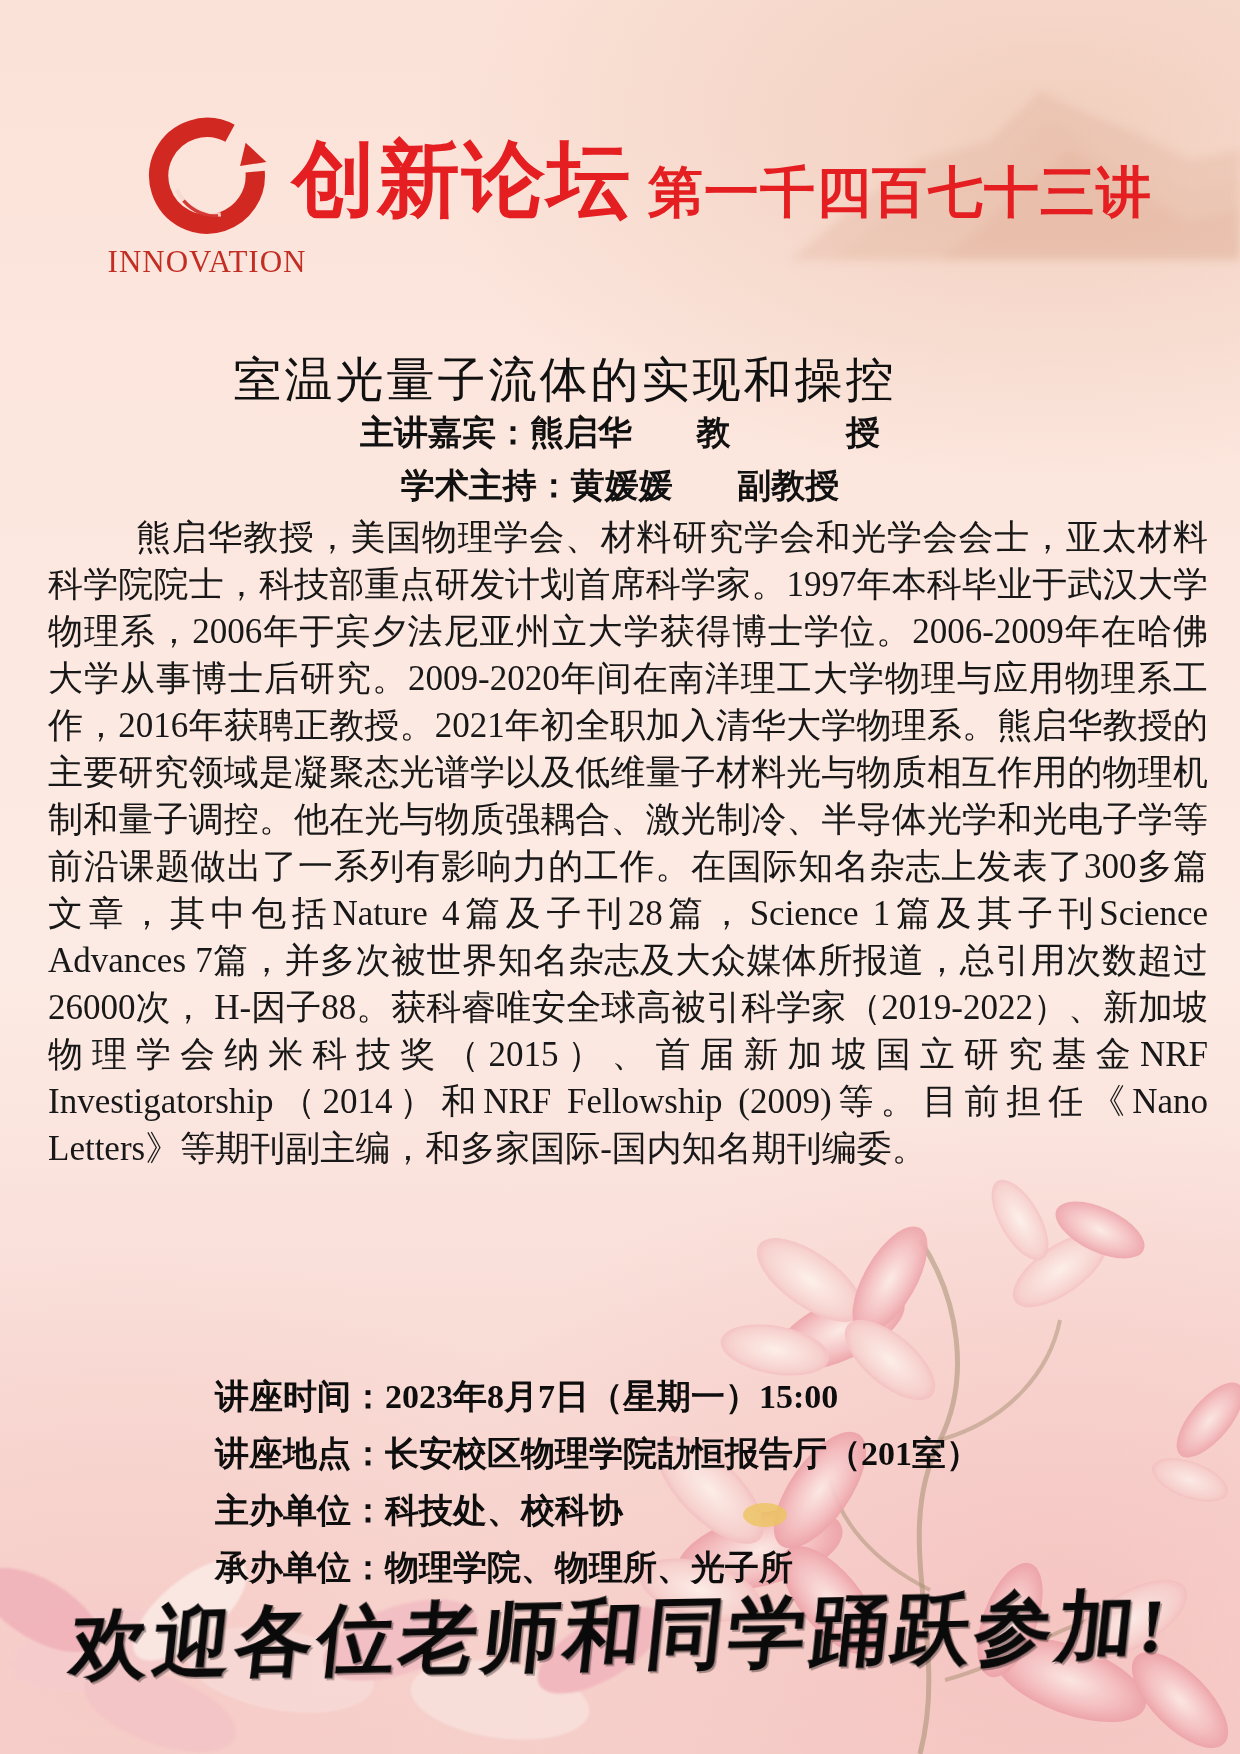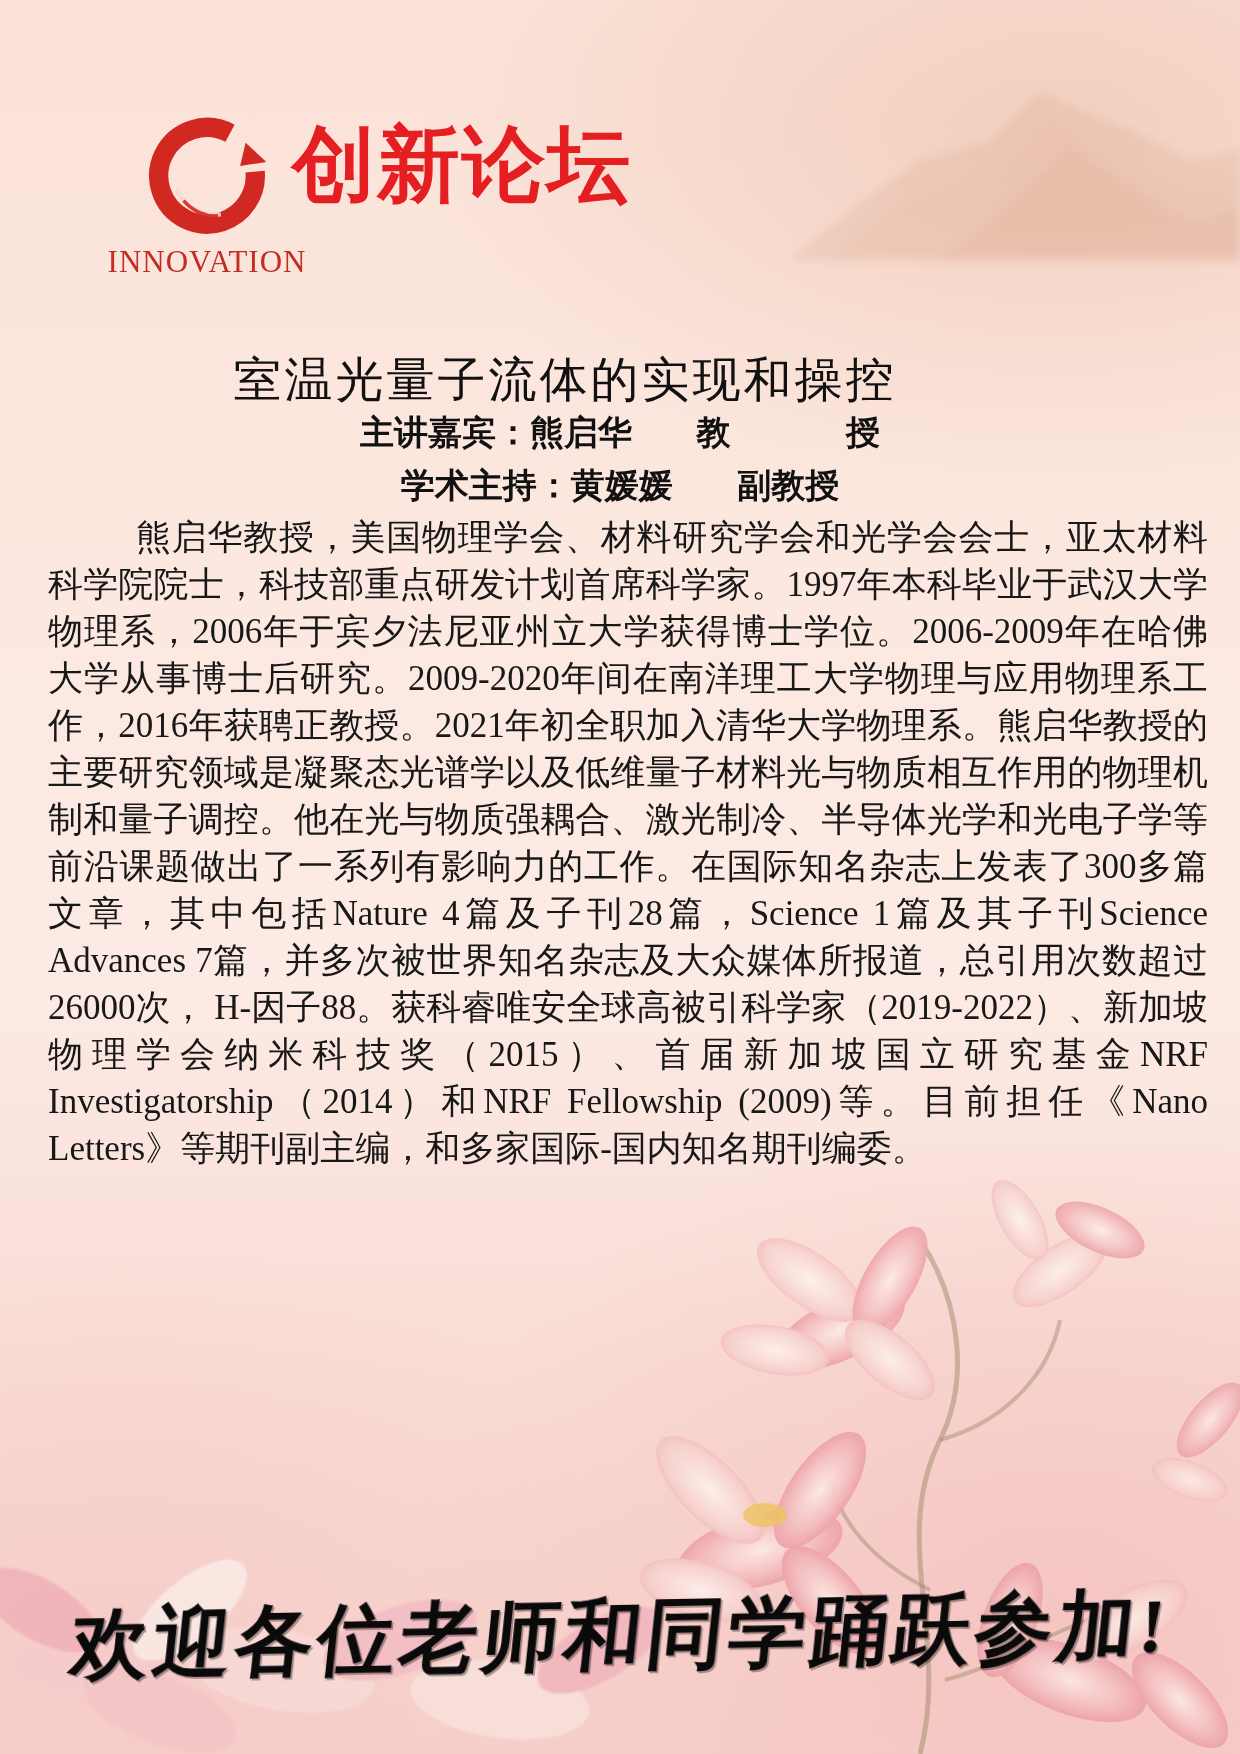--- a/index.html
+++ b/index.html
@@ -22,21 +22,21 @@
   #flowers-left{left:-20px;top:1530px;width:700px;height:224px;opacity:.85;filter:blur(1px);}
 
   
   .logo{position:absolute;left:98px;top:104px;width:218px;text-align:center;}
   .logo svg{width:172px;height:138px;display:block;margin:0 auto;}
   .logo-text{
     font-size:31px;letter-spacing:1px;color:#c22d24;font-weight:normal;
     font-family:"Liberation Serif","DejaVu Serif",serif;margin-top:2px;
   }
   .forum-title{
-    position:absolute;left:292px;top:110px;
+    position:absolute;left:292px;top:125px;
     font-family:Liberation Mono, monospace;
     font-weight:900;font-size:83px;color:#e41e21;letter-spacing:2px;
   }
   .lecture-no{
     position:absolute;left:648px;top:156px;
     font-family:"Liberation Sans","DejaVu Sans",sans-serif;
     font-weight:900;font-size:55px;color:#e41e21;letter-spacing:1px;
   }
 
   
@@ -148,30 +148,45 @@
       <g transform="rotate(-18 50 52)">
         <circle cx="50" cy="52" r="35" fill="none" stroke="#d22822" stroke-width="14" stroke-dasharray="185 35" stroke-dashoffset="-8"></circle>
       </g>
       <path d="M78,28 L93,42 L74,45 Z" fill="#d22822"></path>
       <path d="M28,62 C34,74 46,82 60,80" fill="none" stroke="#f6d9d2" stroke-width="3" opacity=".9"></path>
       <path d="M33,70 C40,78 50,82 58,81" fill="none" stroke="#d22822" stroke-width="2.5" opacity=".9"></path>
     </svg>
     <div class="logo-text">INNOVATION</div>
   </div>
   <div class="forum-title">创新论坛</div>
+  <div class="lecture-no">第一千四百七十三讲</div>
 
   <h1 class="main-title">室温光量子流体的实现和操控</h1>
 
   <div class="speakers">
     <div class="speaker-row">
       <span>主讲嘉宾：</span><span>熊启华</span><span class="speaker-title wide">教　授</span>
     </div>
     <div class="speaker-row">
       <span>学术主持：</span><span>黄媛媛</span><span class="speaker-title">副教授</span>
     </div>
   </div>
 
   <p class="bio">熊启华教授，美国物理学会、材料研究学会和光学会会士，亚太材料科学院院士，科技部重点研发计划首席科学家。1997年本科毕业于武汉大学物理系，2006年于宾夕法尼亚州立大学获得博士学位。2006-2009年在哈佛大学从事博士后研究。2009-2020年间在南洋理工大学物理与应用物理系工作，2016年获聘正教授。2021年初全职加入清华大学物理系。熊启华教授的主要研究领域是凝聚态光谱学以及低维量子材料光与物质相互作用的物理机制和量子调控。他在光与物质强耦合、激光制冷、半导体光学和光电子学等前沿课题做出了一系列有影响力的工作。在国际知名杂志上发表了300多篇文章，其中包括Nature 4篇及子刊28篇，Science 1篇及其子刊Science Advances 7篇，并多次被世界知名杂志及大众媒体所报道，总引用次数超过26000次， H-因子88。获科睿唯安全球高被引科学家（2019-2022）、新加坡物理学会纳米科技奖（2015）、首届新加坡国立研究基金NRF Investigatorship（2014）和NRF Fellowship (2009)等。目前担任《Nano Letters》等期刊副主编，和多家国际-国内知名期刊编委。</p>
 
+  <div class="details">
+    <div class="detail-row">
+      <span>讲座时间：</span><span>2023年8月7日（星期一）15:00</span>
+    </div>
+    <div class="detail-row">
+      <span>讲座地点：</span><span>长安校区物理学院劼恒报告厅（201室）</span>
+    </div>
+    <div class="detail-row">
+      <span>主办单位：</span><span>科技处、校科协</span>
+    </div>
+    <div class="detail-row">
+      <span>承办单位：</span><span>物理学院、物理所、光子所</span>
+    </div>
+  </div>
 
   <div class="welcome">欢迎各位老师和同学踊跃参加!</div>
 
 </div>
 
 </body></html>

